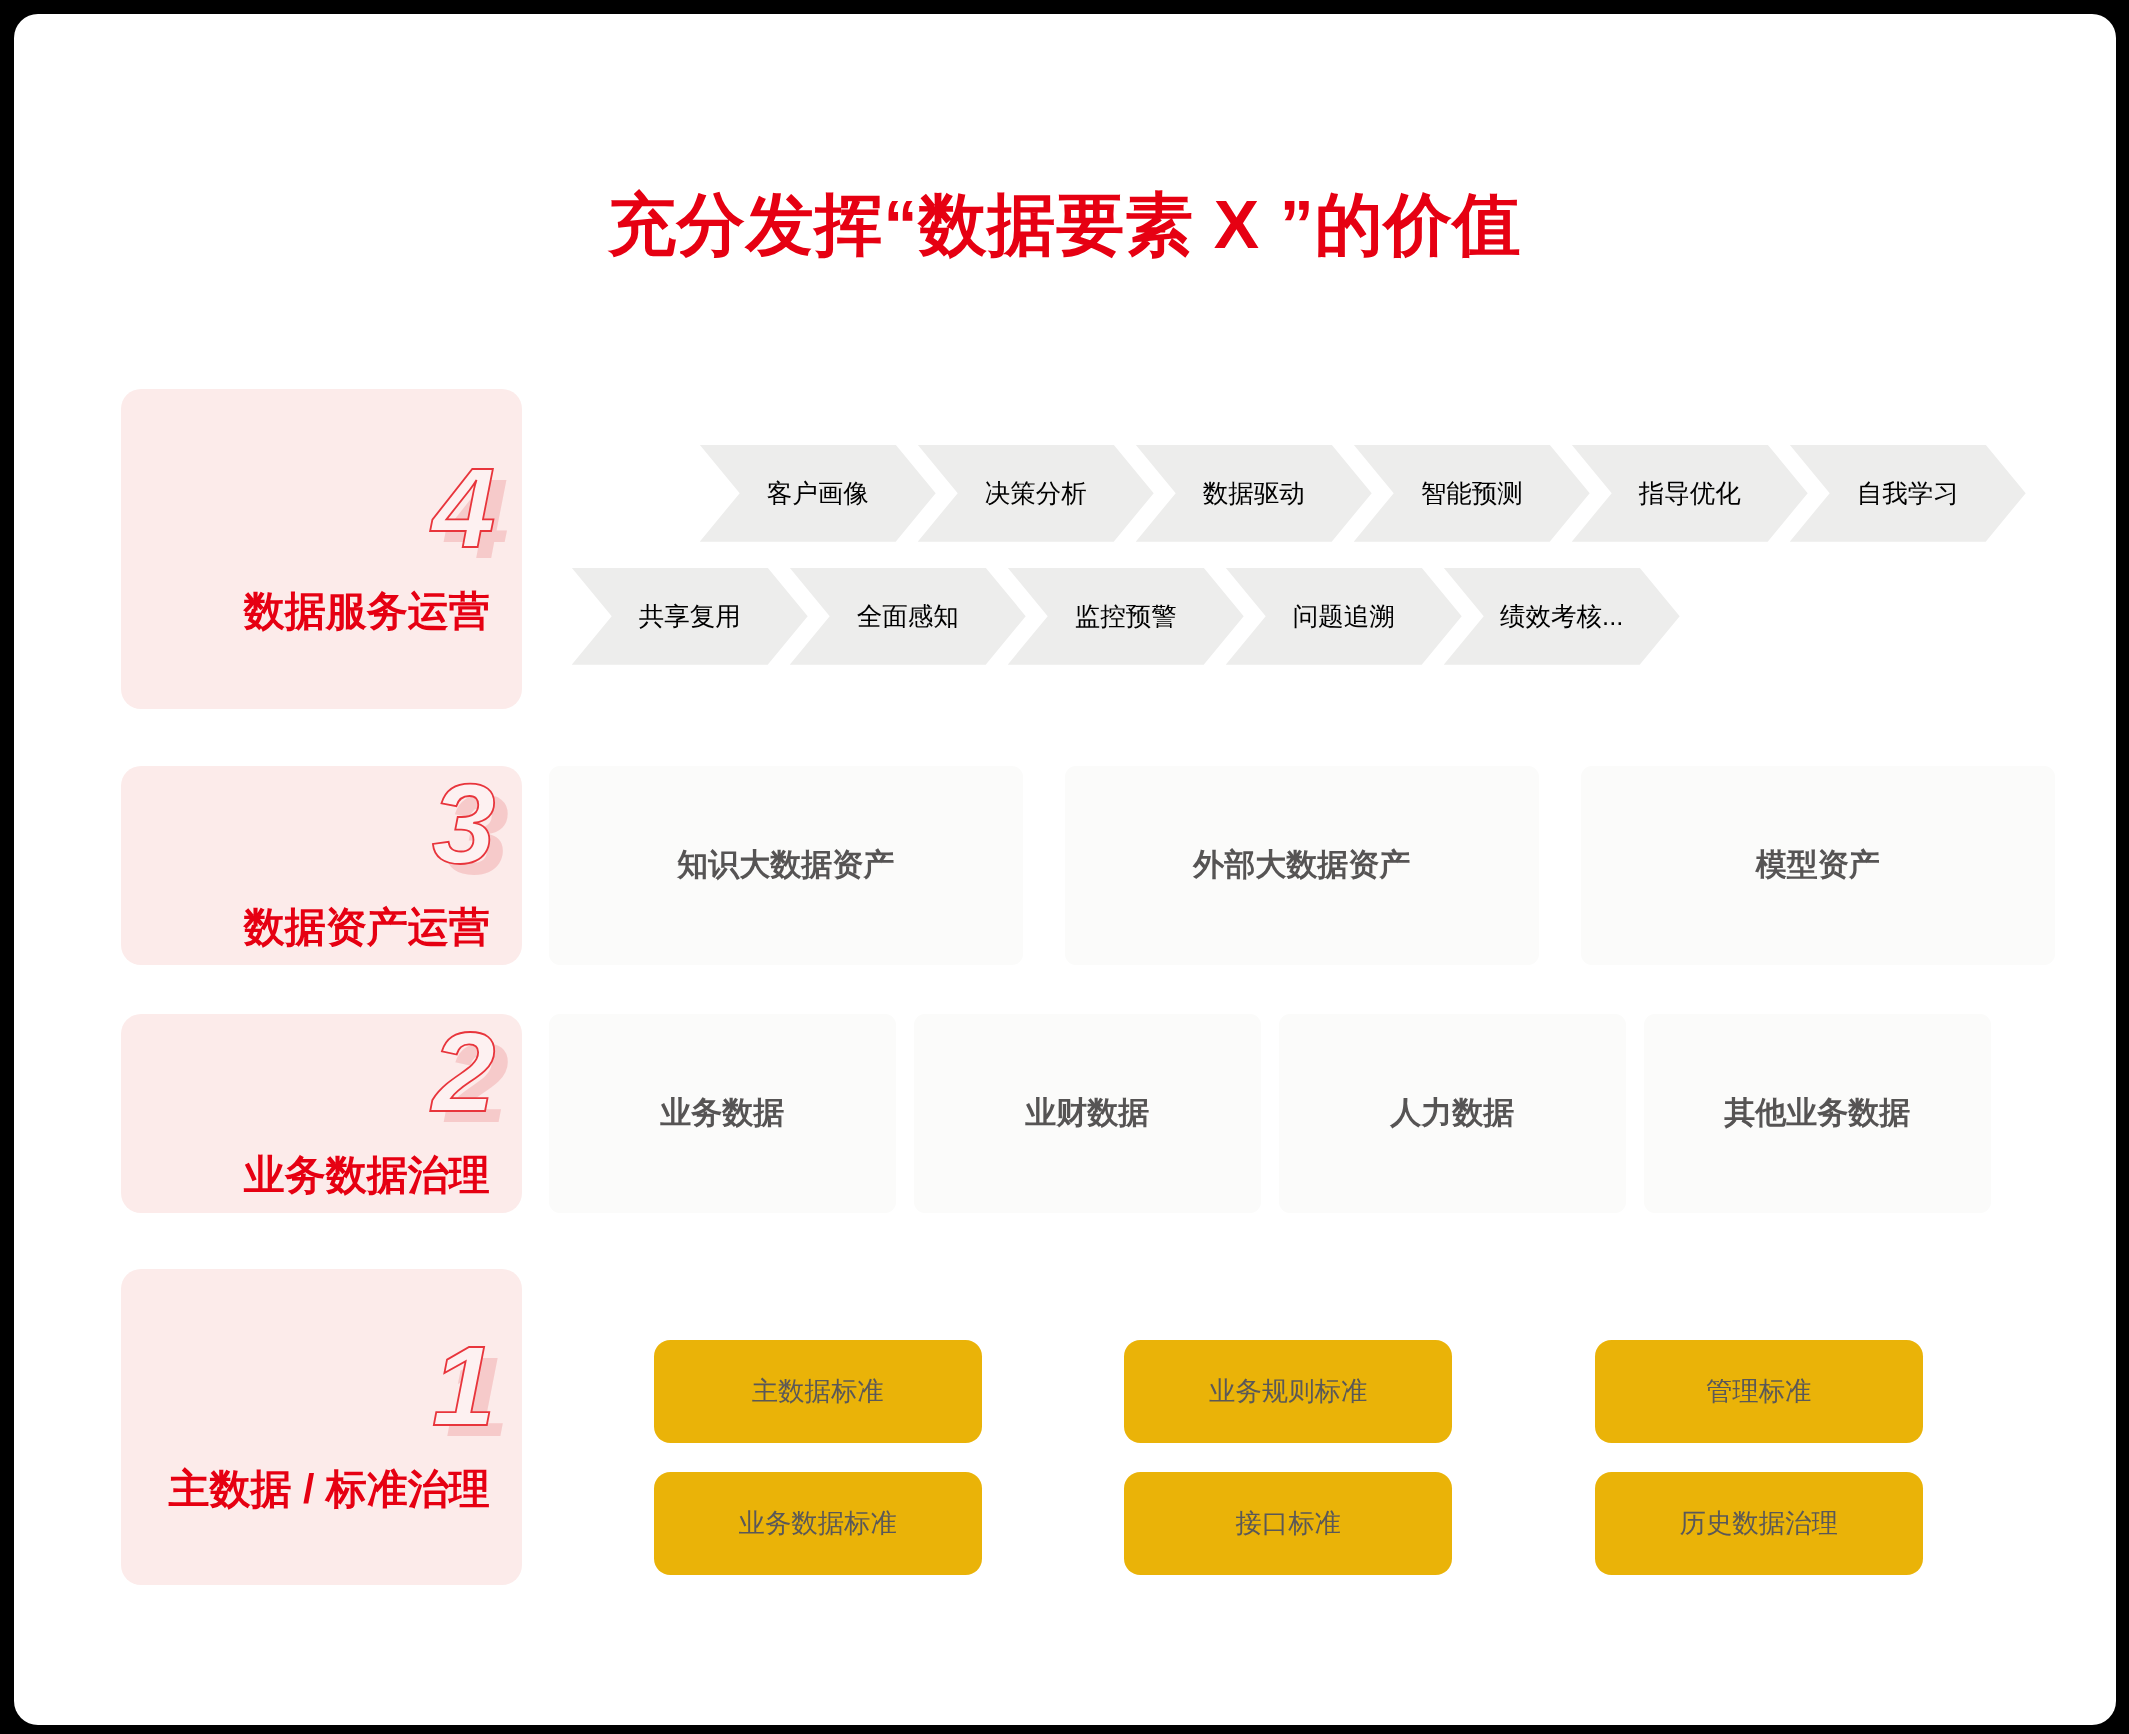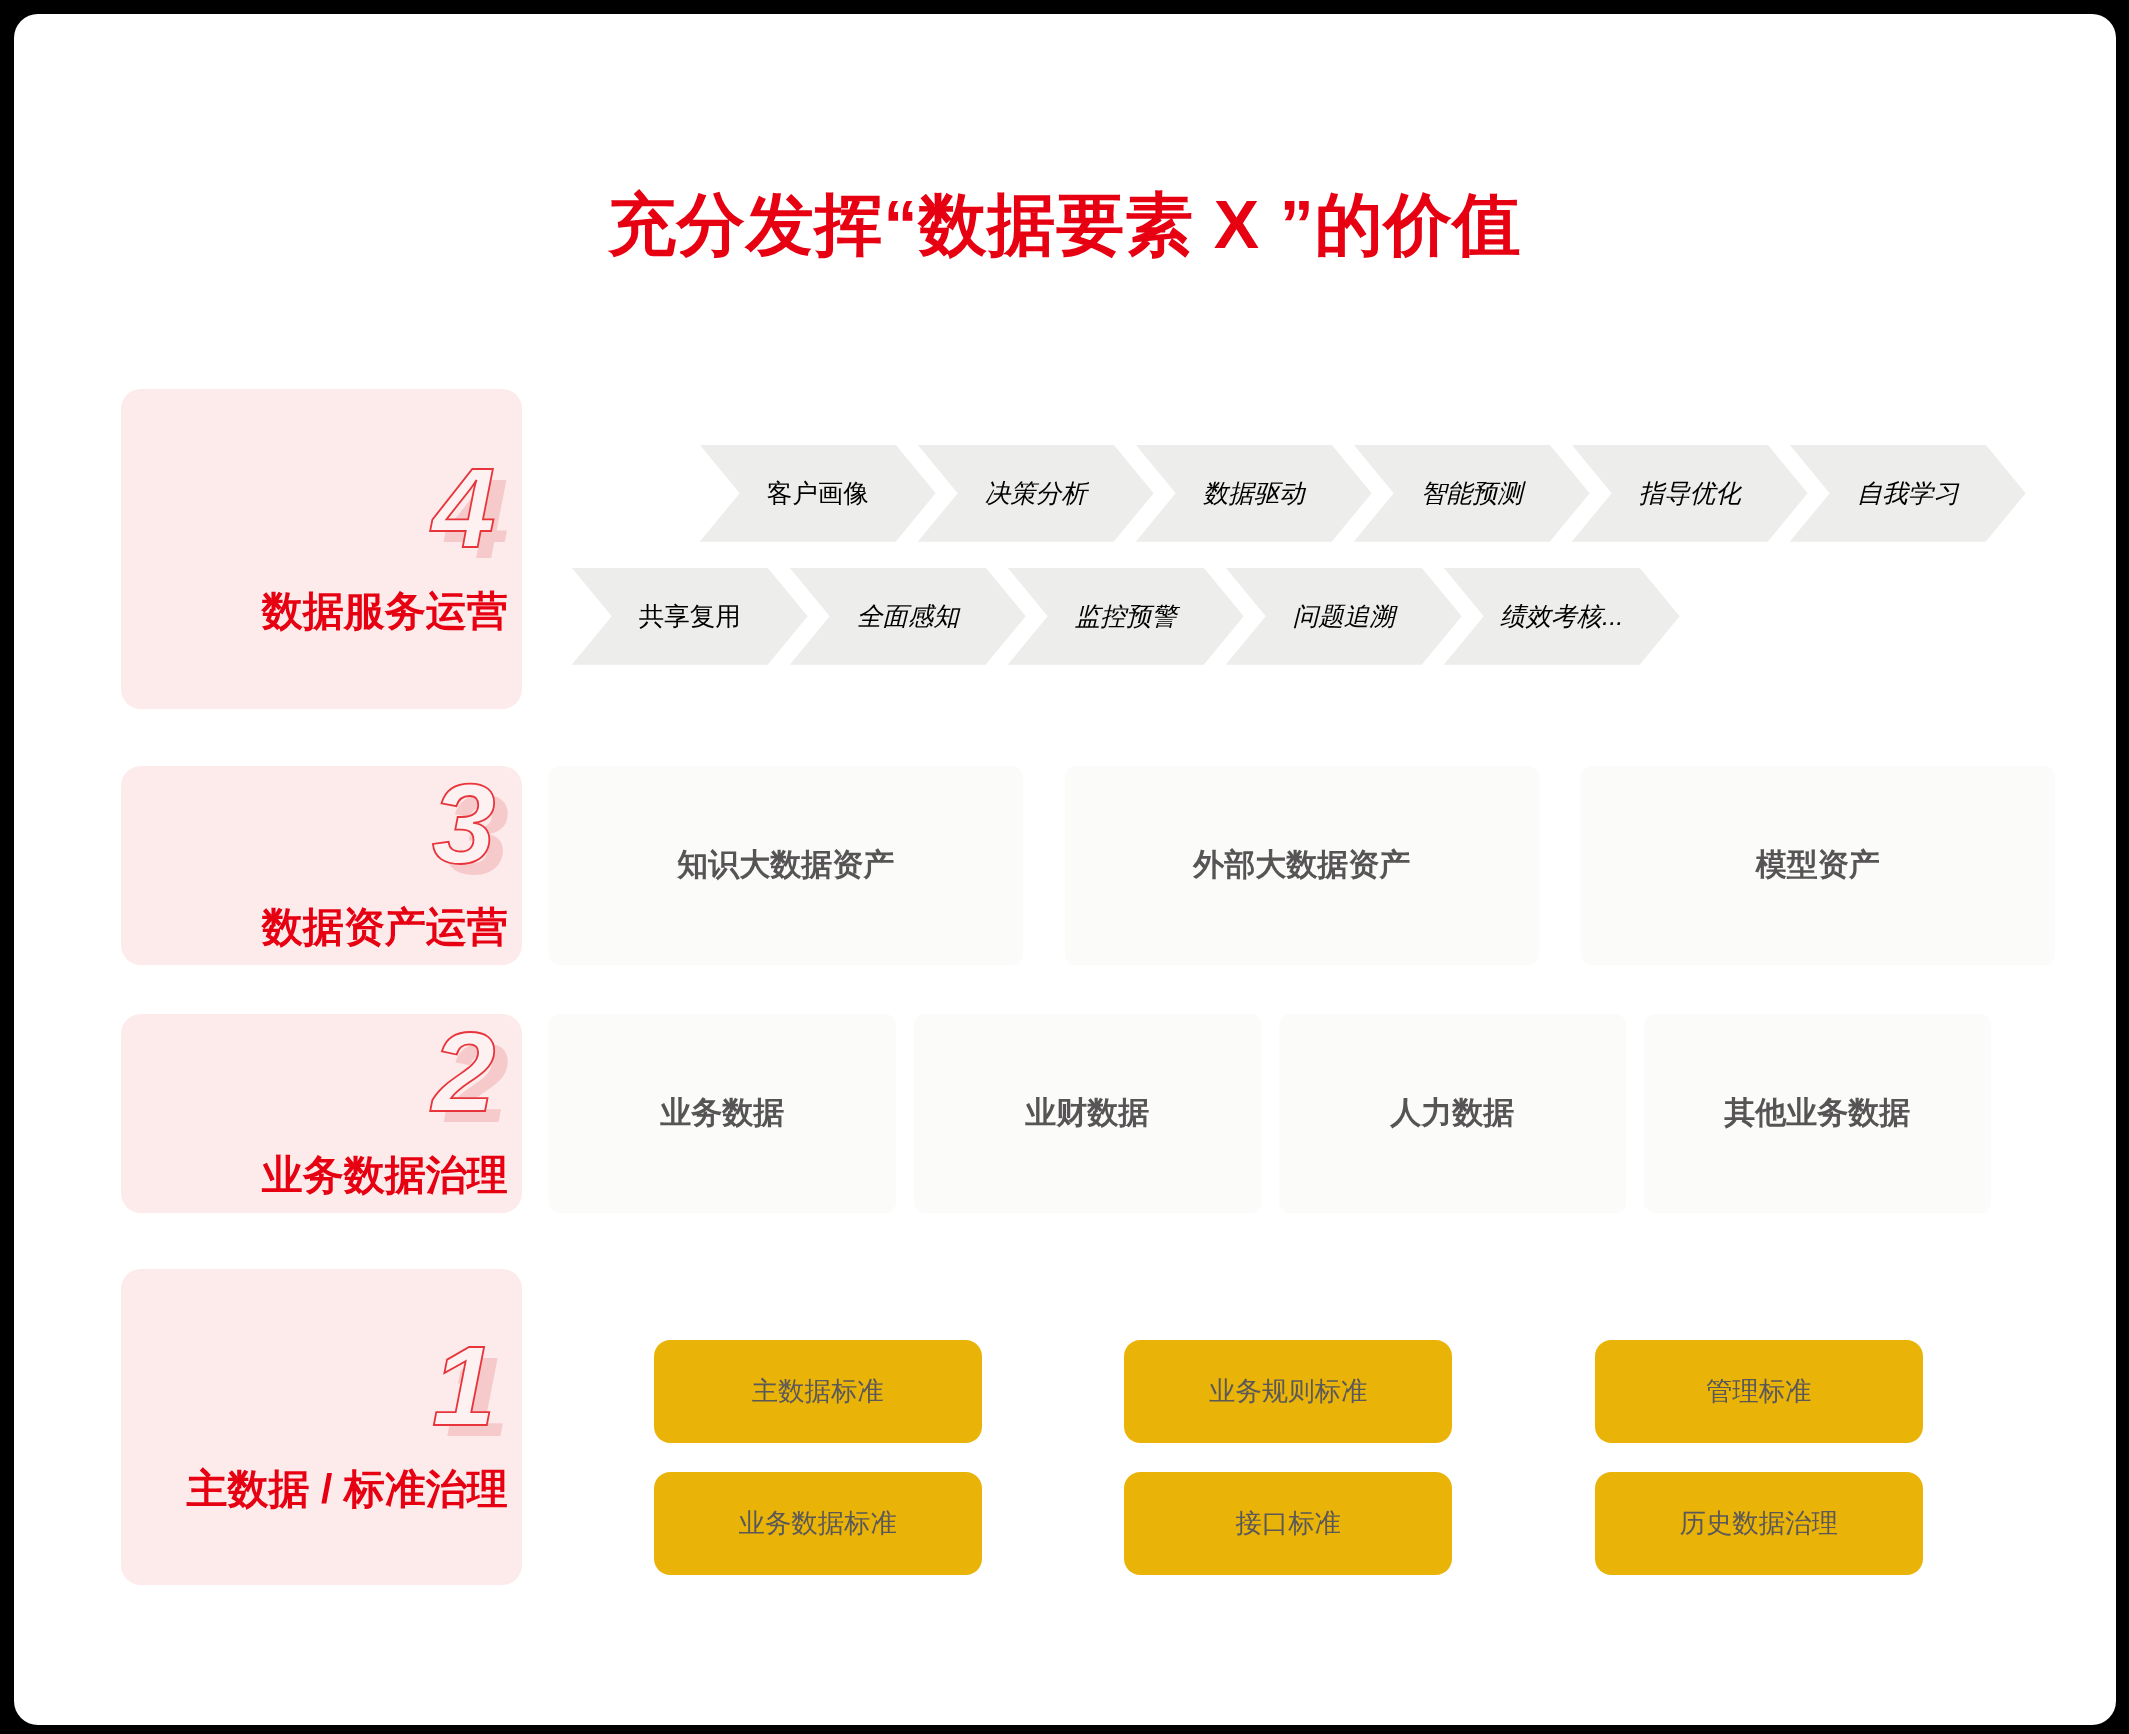--- a/index.html
+++ b/index.html
@@ -17,31 +17,31 @@
             display:flex;flex-direction:column;justify-content:center;align-items:flex-end;gap:36px;}
   .pink-box.lv4{top:375px;height:320px;}
   .pink-box.lv3{top:752px;height:199px;}
   .pink-box.lv2{top:1000px;height:199px;}
   .pink-box.lv1{top:1255px;height:316px;}
 
   .level-num{font-size:114px;line-height:.78;font-weight:bold;font-style:italic;
              color:#fdf1f1;-webkit-text-stroke:1.8px #e8353c;
              text-shadow:13.7px 11px 0 #f6caca;padding-right:26.4px;}
   .level-label{font-size:41px;font-weight:bold;color:#e60012;line-height:1.1;
-               padding-right:14px;white-space:nowrap;}
+               padding-right:32px;white-space:nowrap;}
 
   
   .chev-row{position:absolute;display:flex;height:97px;}
   .chev-row.row-a{top:431px;left:686px;}
   .chev-row.row-b{top:554px;left:558px;}
   .chev{width:236px;height:97px;background:#ededec;flex:0 0 auto;
         display:flex;align-items:center;justify-content:center;
         font-size:25.5px;color:#000000;white-space:nowrap;
         clip-path:polygon(0 0,196px 0,236px 50%,196px 100%,0 100%,40px 50%);}
-  .chev + .chev{margin-left:-18px;font-style:italic;}
+  .chev + .chev{margin-left:-18px;}
 
   
   .white-row{position:absolute;left:535px;display:flex;}
   .white-row.lv3{top:752px;gap:42px;}
   .white-row.lv2{top:1000px;gap:18px;align-items:center;}
   .white-box{height:199px;background:#fbfbfa;border-radius:11px;
              display:flex;align-items:center;justify-content:center;
              font-size:31px;font-weight:bold;color:#565454;white-space:nowrap;}
   .white-row.lv3 .white-box{width:474px;}
   .white-row.lv2 .white-box{width:347px;}

